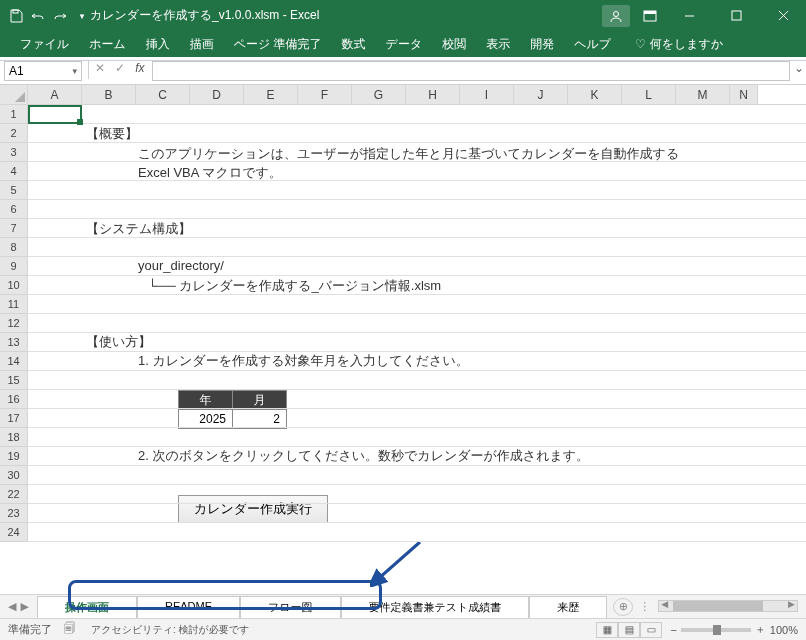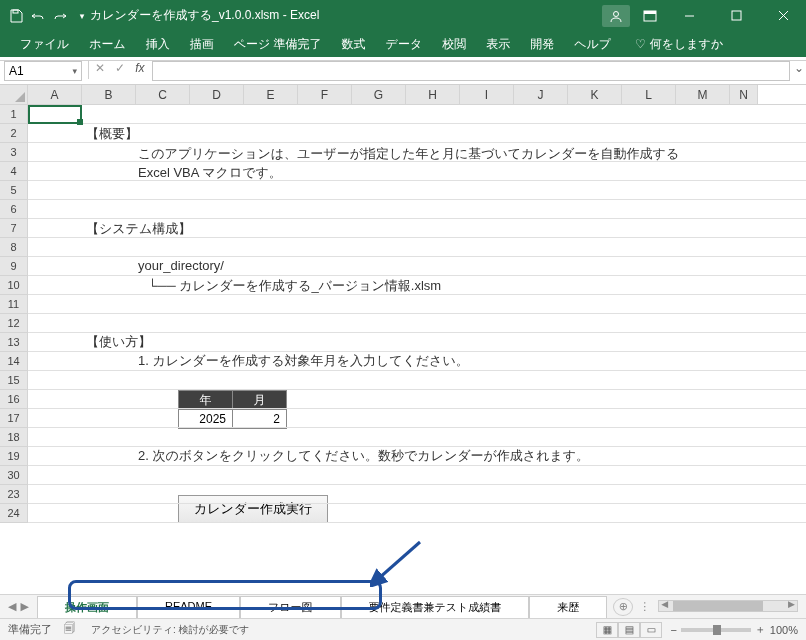--- a/index.html
+++ b/index.html
@@ -272,20 +272,24 @@
     </div>
     <div class="row">
       <div class="rowh">19</div>
       <div class="cellarea"></div>
     </div>
     <div class="row">
       <div class="rowh">30</div>
       <div class="cellarea"></div>
     </div>
     <div class="row">
+      <div class="rowh">22</div>
+      <div class="cellarea"></div>
+    </div>
+    <div class="row">
       <div class="rowh">23</div>
       <div class="cellarea"></div>
     </div>
     <div class="row">
       <div class="rowh">24</div>
       <div class="cellarea"></div>
     </div>
   </div>
 
 <div class="hl-box"></div>

